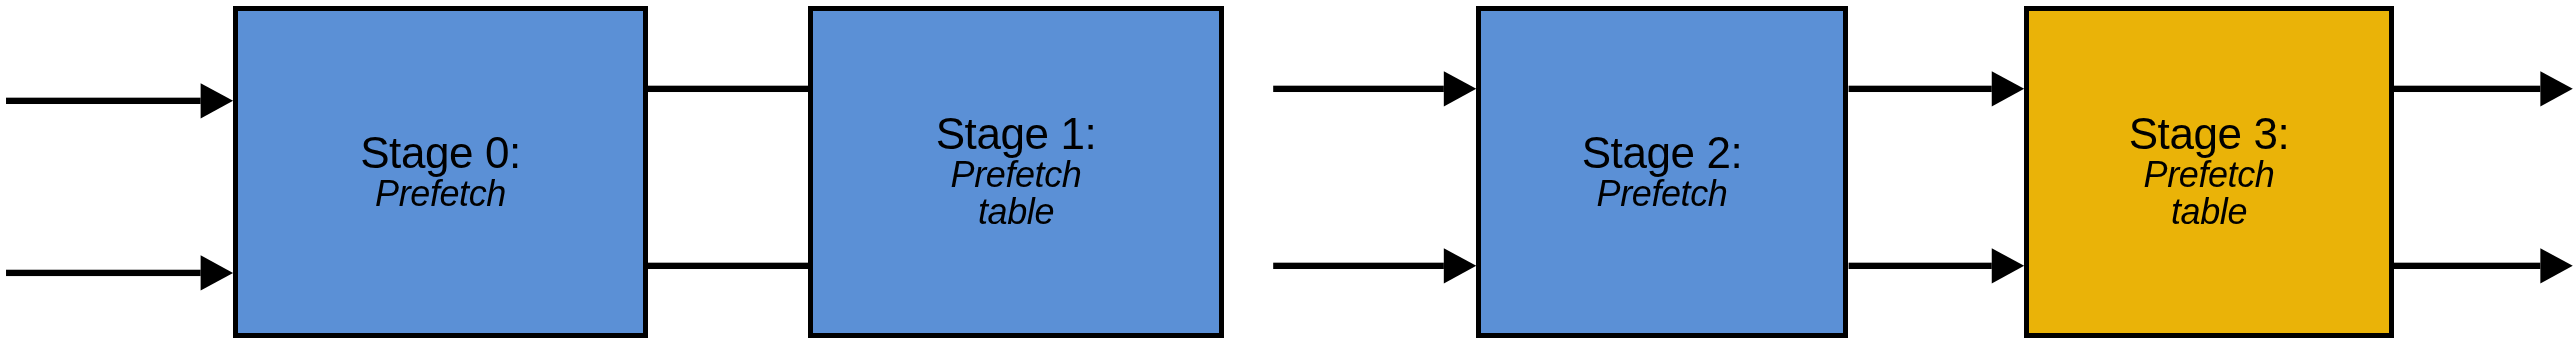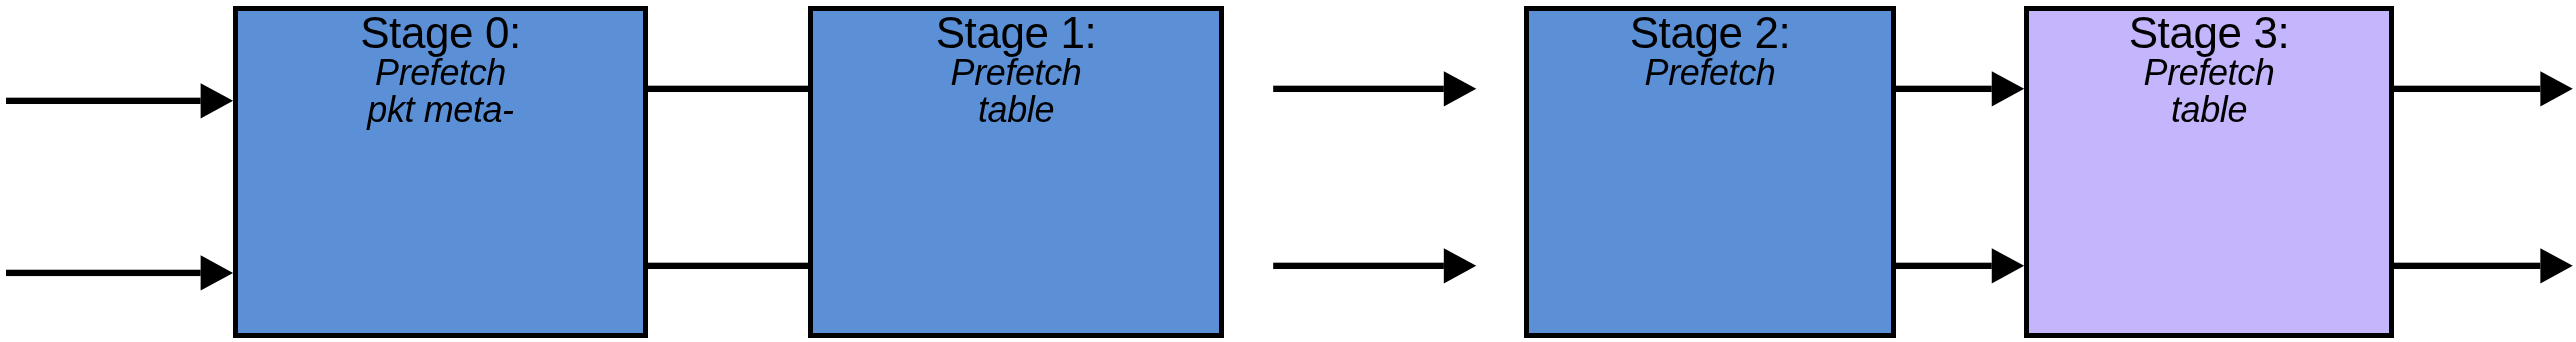--- a/index.html
+++ b/index.html
@@ -27,20 +27,21 @@
     display: block;
   }
   .stage-box {
     position: absolute;
     box-sizing: border-box;
     background: #5b90d6;
     border: 5px solid #000000;
     display: flex;
     flex-direction: column;
     align-items: center;
+    justify-content: center;
     line-height: 1.02;
     color: #000000;
     overflow: hidden;
   }
   .stage-title {
     font-family: "Liberation Sans", sans-serif;
     font-weight: 400;
     font-style: normal;
     font-size: 44px;
     white-space: nowrap;
@@ -106,40 +107,39 @@
           <rect x="3394" y="372.5" width="208" height="9" fill="#000000"></rect>
           <polygon points="3648,377 3602,352 3602,402" fill="#000000"></polygon>
         </g>
       </g>
   </svg>
 
   <div class="stage-box" id="box-0" style="left: 233px; top: 5.6px; width: 415px; height: 332px; background: rgb(91, 144, 214); border-color: rgb(0, 0, 0); color: rgb(0, 0, 0);">
     <span class="stage-title">Stage 0:</span>
     <span class="stage-desc">
       <span class="stage-desc-line">Prefetch</span>
-      <span class="stage-desc-line">pkt meta-</span>
     </span>
   </div>
 
   <div class="stage-box" id="box-1" style="left: 808px; top: 5.6px; width: 416px; height: 332px; background: rgb(91, 144, 214); border-color: rgb(0, 0, 0); color: rgb(0, 0, 0);">
     <span class="stage-title">Stage 1:</span>
     <span class="stage-desc">
       <span class="stage-desc-line">Prefetch</span>
       <span class="stage-desc-line">table</span>
     </span>
   </div>
 
-  <div class="stage-box" id="box-2" style="left: 1476px; top: 5.6px; width: 372px; height: 332px; background: rgb(91, 144, 214); border-color: rgb(0, 0, 0); color: rgb(0, 0, 0); margin-left: 48px;">
+  <div class="stage-box" id="box-2" style="left: 1476px; top: 5.6px; width: 372px; height: 332px; background: rgb(91, 144, 214); border-color: rgb(0, 0, 0); color: rgb(0, 0, 0);">
     <span class="stage-title">Stage 2:</span>
     <span class="stage-desc">
       <span class="stage-desc-line">Prefetch</span>
     </span>
   </div>
 
-  <div class="stage-box" id="box-3" style="left: 2024px; top: 5.6px; width: 370px; height: 332px; background: #c4b5fd; border-color: rgb(0, 0, 0); color: rgb(0, 0, 0);">
+  <div class="stage-box" id="box-3" style="left: 2024px; top: 5.6px; width: 370px; height: 332px; background: #eab308; border-color: rgb(0, 0, 0); color: rgb(0, 0, 0);">
     <span class="stage-title">Stage 3:</span>
     <span class="stage-desc">
       <span class="stage-desc-line">Prefetch</span>
       <span class="stage-desc-line">table</span>
     </span>
   </div>
 
 </div>
 
 

